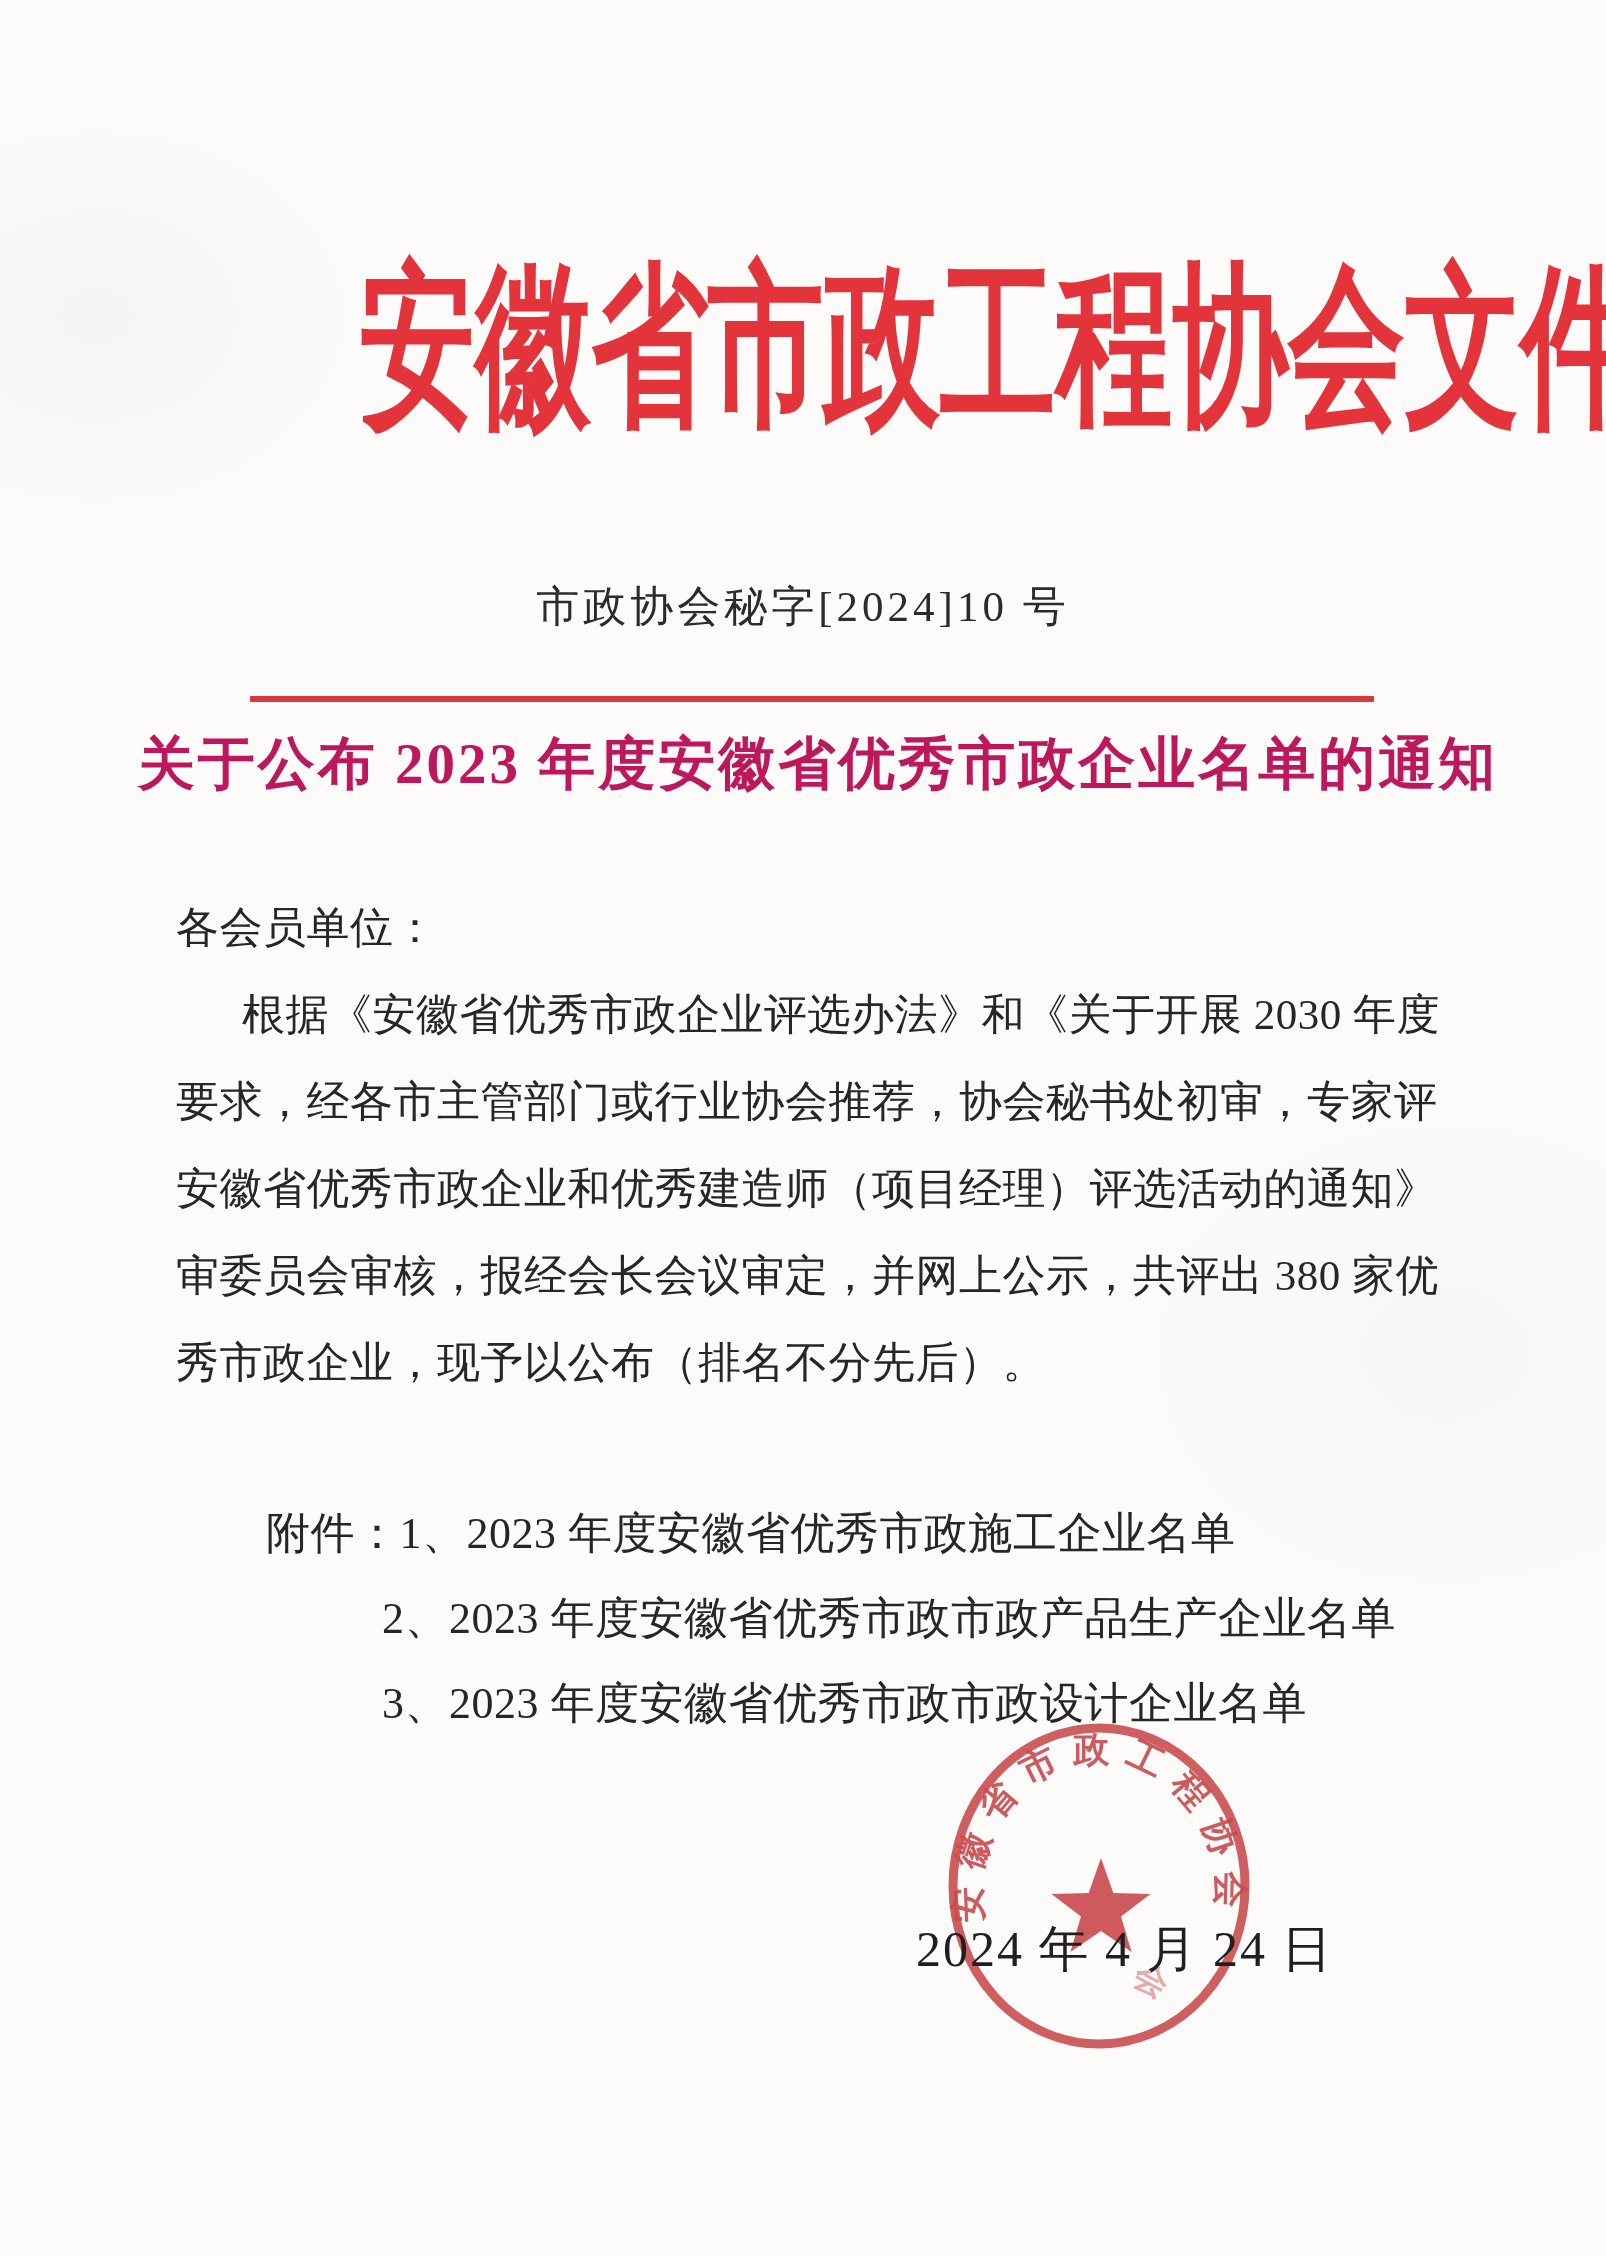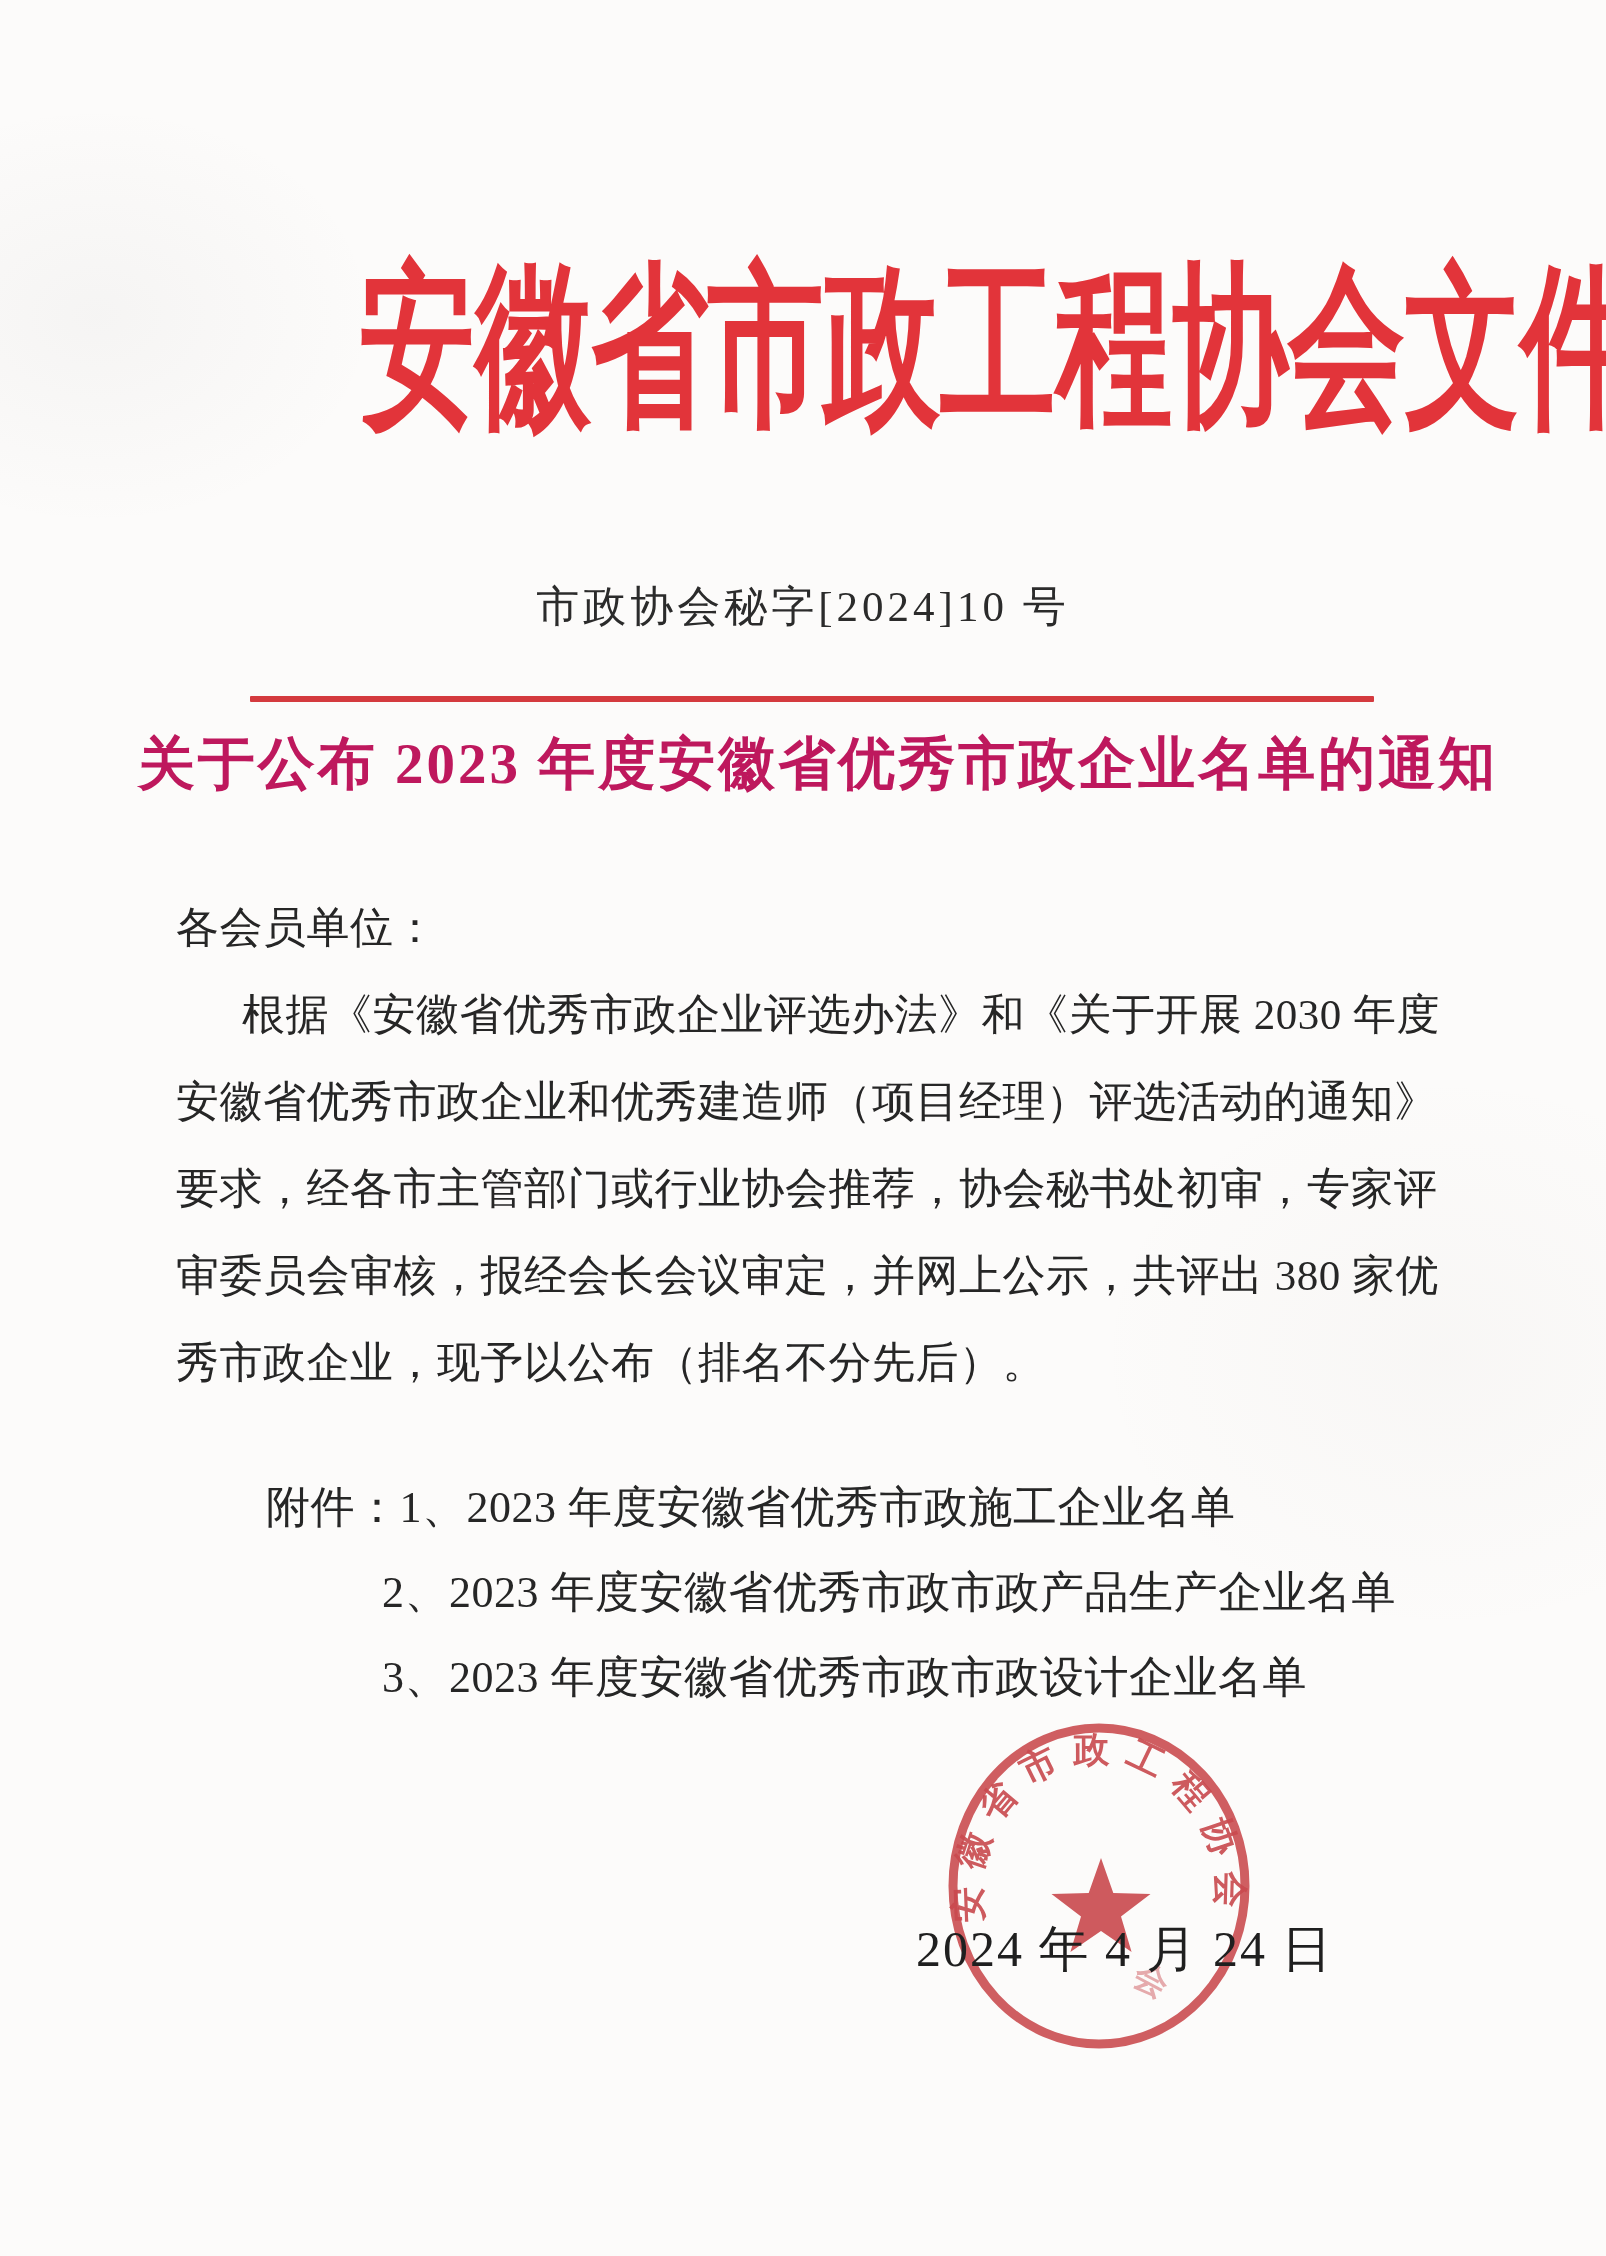--- a/index.html
+++ b/index.html
@@ -59,21 +59,21 @@
     height:87px;display:flex;align-items:center;
     white-space:nowrap;letter-spacing:0.5px;
   }
   .body-line.indent{ padding-left:66px; }
 
   .attachments{
     position:absolute;top:1478px;left:266px;width:1220px;
     font-size:44px;color:#262626;
   }
   .attach-line{
-    height:85px;display:flex;align-items:flex-start;
+    height:85px;display:flex;align-items:flex-end;
     white-space:nowrap;letter-spacing:0.5px;
   }
   .attach-line.cont{ padding-left:116px; }
 
   .issue-date{
     position:absolute;top:1916px;left:916px;
     font-size:50px;letter-spacing:2px;color:#1f1f1f;
     white-space:nowrap;z-index:3;
   }
 
@@ -98,22 +98,22 @@
 
   <div class="doc-number">市政协会秘字[2024]10 号</div>
 
   <div class="red-rule" style="background:#d43a3e;"></div>
 
   <div class="notice-title">关于公布 2023 年度安徽省优秀市政企业名单的通知</div>
 
   <div class="body-block">
     <div class="body-line">各会员单位：</div>
     <div class="body-line indent">根据《安徽省优秀市政企业评选办法》和《关于开展 2030 年度</div>
+    <div class="body-line">要求，经各市主管部门或行业协会推荐，协会秘书处初审，专家评</div>
     <div class="body-line">安徽省优秀市政企业和优秀建造师（项目经理）评选活动的通知》</div>
-    <div class="body-line">要求，经各市主管部门或行业协会推荐，协会秘书处初审，专家评</div>
     <div class="body-line">审委员会审核，报经会长会议审定，并网上公示，共评出 380 家优</div>
     <div class="body-line">秀市政企业，现予以公布（排名不分先后）。</div>
   </div>
 
   <div class="attachments">
     <div class="attach-line">
       <span>附件：</span>
       <span>1、2023 年度安徽省优秀市政施工企业名单</span>
     </div>
     <div class="attach-line cont">2、2023 年度安徽省优秀市政市政产品生产企业名单</div>

